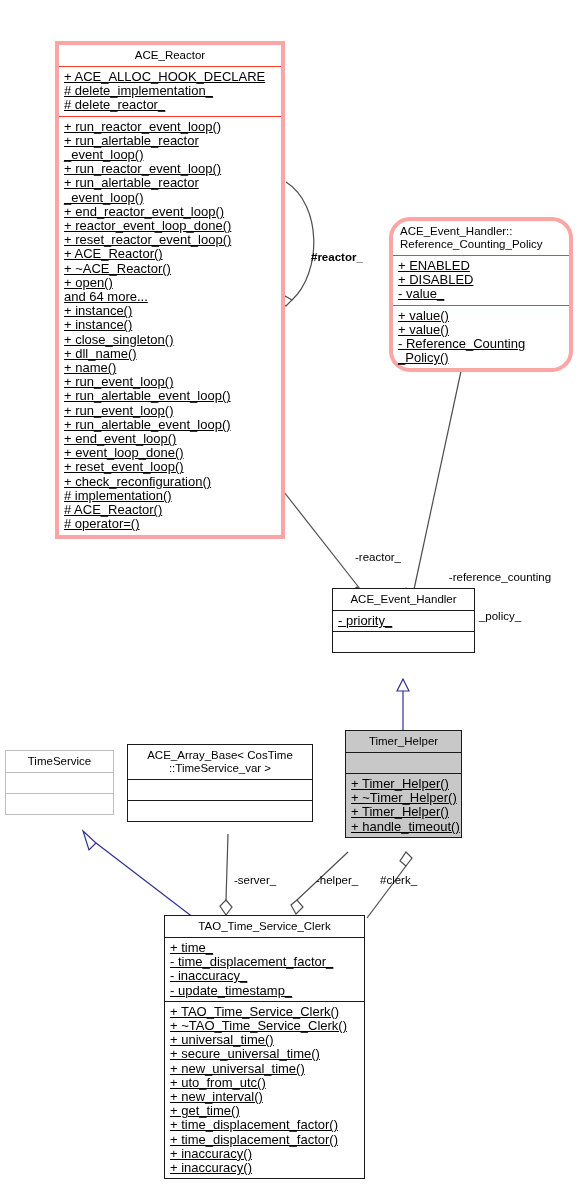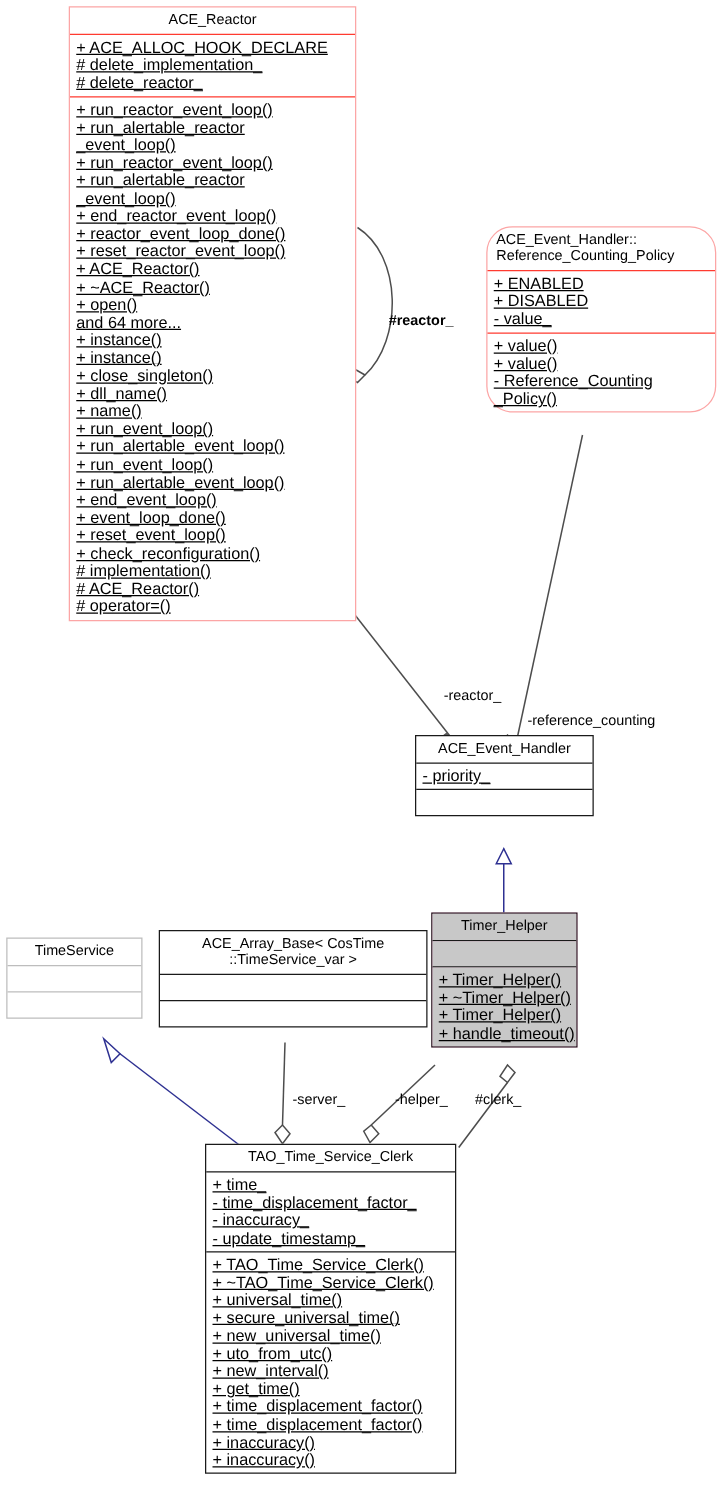--- a/index.html
+++ b/index.html
@@ -7,40 +7,40 @@
   #canvas{position:relative;width:580px;height:1203px;overflow:hidden;background:#fff;}
 
   svg.edges{position:absolute;left:0;top:0;width:580px;height:1203px;pointer-events:none;}
 
   .uml{position:absolute;box-sizing:border-box;background:#ffffff;}
   .uml .title{font-size:11.5px;text-align:center;padding:4px 4px 4px;line-height:13px;}
   .uml .sect{padding:3px 4px 3px 5px;font-size:13px;line-height:14.2px;text-decoration:underline;}
   .uml .sect div{white-space:pre;}
 
   
-  .red{border:1px solid #fca5a5;}
+  .red{border:4px solid #fca5a5;margin-top:36px;}
   .red .title{border-bottom:1px solid #ff3b30;}
   .red .sep{border-bottom:1px solid #ff3b30;}
 
   
   .blk{border:1px solid #1a1a1a;}
   .blk .title{border-bottom:1px solid #1a1a1a;}
   .blk .sep{border-bottom:1px solid #1a1a1a;}
 
   
   .fade{border:1px solid #bdbdbd;}
   .fade .title{border-bottom:1px solid #bdbdbd;}
   .fade .sep{border-bottom:1px solid #bdbdbd;}
 
   
   .hl{background:#f9a8d4;}
   .hl .title, .hl .sect{background:#c8c8c8;}
 
   .edge-label{position:absolute;font-size:11.5px;color:#000;line-height:13px;white-space:pre;}
-  .ctr{}
+  .ctr{text-align:center;}
 </style>
 </head>
 <body>
 
 <div id="canvas">
 
   <svg class="edges" viewBox="0 0 580 1203">
 
     <path d="M 286 182 C 322 205, 322 272, 292 300" fill="none" stroke="#4d4d4d" stroke-width="1.2"></path>
     <polygon points="292,300 285,296 279,302 286,306" fill="#ffffff" stroke="#4d4d4d" stroke-width="1.2"></polygon>
@@ -159,21 +159,21 @@
         <div>+ handle_timeout()</div>
       </div>
   </div>
 
   <div class="uml fade" style="left:5px;top:750px;width:109px;">
     <div class="title">TimeService</div>
     <div class="sect sep" style="min-height:14px;"></div>
     <div class="sect" style="min-height:14px;"></div>
   </div>
 
-  <div class="uml blk" style="left:127px;top:744px;width:215px;">
+  <div class="uml blk" style="left:127px;top:744px;width:186px;">
     <div class="title">
       <div>ACE_Array_Base&lt; CosTime</div>
       <div>::TimeService_var &gt;</div>
     </div>
     <div class="sect sep" style="min-height:14px;"></div>
     <div class="sect" style="min-height:14px;"></div>
   </div>
 
   <div class="uml blk" style="left:164px;top:915px;width:201px;">
     <div class="title">TAO_Time_Service_Clerk</div>

